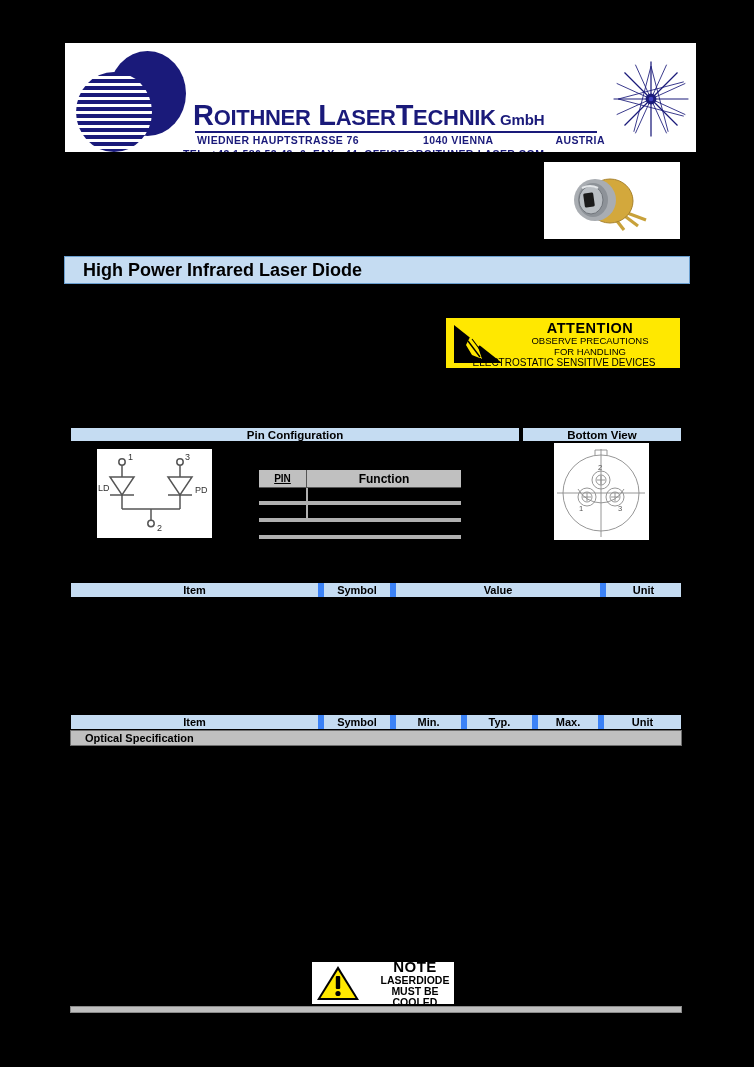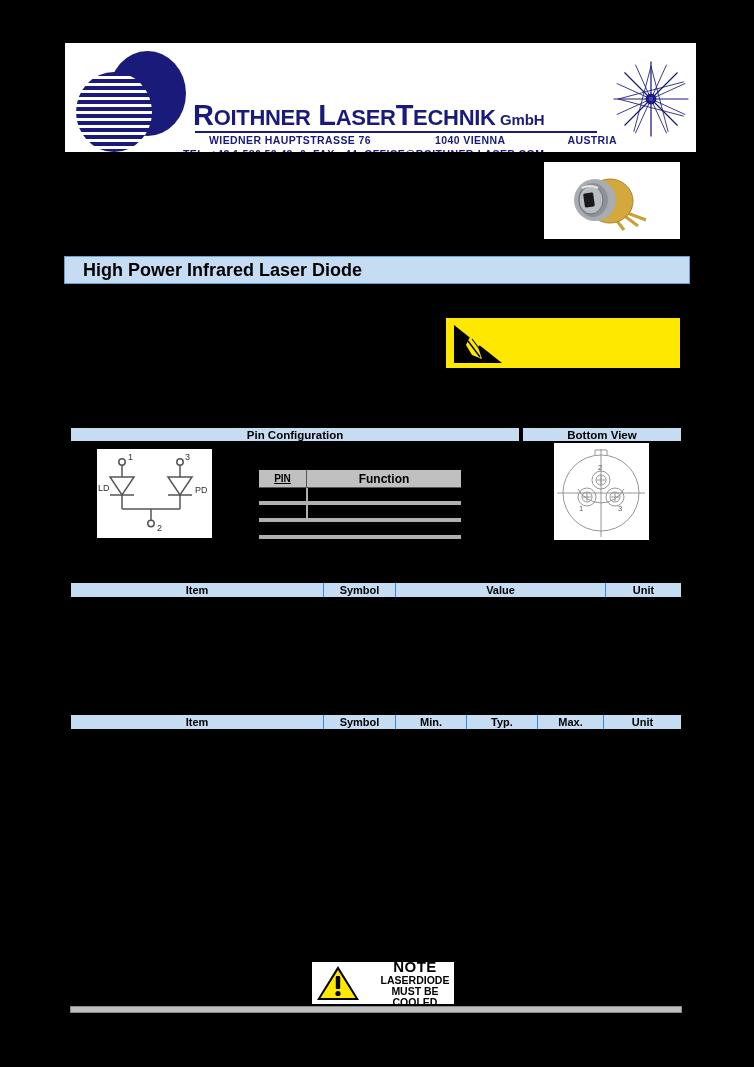--- a/index.html
+++ b/index.html
@@ -87,21 +87,21 @@
     background: #1a1a7a;
   }
   .logo-addr1, .logo-addr2 {
     position: absolute;
     color: #1a1a7a;
     font-size: 10.5px;
     font-weight: bold;
     letter-spacing: 0.4px;
     white-space: nowrap;
   }
-  .logo-addr1 { left: 132px; top: 91px; margin-left: 12px; }
+  .logo-addr1 { left: 132px; top: 91px; }
   .logo-addr2 { left: 118px; top: 105px; }
   .logo-addr1 .seg2 { margin-left: 64px; }
   .logo-addr1 .seg3 { margin-left: 62px; }
   .logo-burst {
     position: absolute;
     right: 6px;
     top: 16px;
     width: 78px;
     height: 80px;
   }
@@ -288,21 +288,21 @@
     border: 1px solid #000000;
     box-sizing: border-box;
   }
   .spec-head .cell {
     display: flex;
     align-items: center;
     justify-content: center;
     font-size: 11px;
     font-weight: bold;
     color: #000000;
-    border-right: 1px solid #3b82f6;
+    border-right: 6px solid #3b82f6;
     box-sizing: border-box;
   }
   .spec-head .cell:last-child { border-right: none; }
 
   .spec-body {
     background: #000000;
   }
   .spec-row {
     height: 22px;
     background: #000000;
@@ -441,20 +441,26 @@
 
 <div class="page-title">High Power Infrared Laser Diode</div>
 
 <div class="esd-label">
   <svg class="esd-icon" viewBox="0 0 58 46">
     <polygon points="6,4 54,42 6,42" fill="#000000"></polygon>
     <path d="M22 16 L34 22 L30 26 L34 38 L24 34 L18 24 Z" fill="#ffe800"></path>
     <path d="M20 20 L32 36" stroke="#000000" stroke-width="1.4" fill="none"></path>
     <path d="M24 18 L36 34" stroke="#000000" stroke-width="1.1" fill="none"></path>
   </svg>
+  <div class="esd-text">
+    <div class="l1">ATTENTION</div>
+    <div class="l2">OBSERVE PRECAUTIONS</div>
+    <div class="l3">FOR HANDLING</div>
+    <div class="l4">ELECTROSTATIC SENSITIVE DEVICES</div>
+  </div>
 </div>
 
 <div class="bar-blue pinconf-head">Pin Configuration</div>
 <div class="bar-blue bottomview-head">Bottom View</div>
 
 <div class="schematic-box">
   <svg viewBox="0 0 115 89" width="115" height="89">
     <g stroke="#555555" stroke-width="1.5" fill="none">
 
       <circle cx="25" cy="13" r="3.2"></circle>
@@ -539,20 +545,21 @@
 <div class="spec-table" style="top:714px;">
   <div class="spec-head">
     <div class="cell" style="width:253px;">Item</div>
     <div class="cell" style="width:72px;">Symbol</div>
     <div class="cell" style="width:71px;">Min.</div>
     <div class="cell" style="width:71px;">Typ.</div>
     <div class="cell" style="width:66px;text-align:right;">Max.</div>
     <div class="cell" style="flex:1;">Unit</div>
   </div>
 
+  <div class="section-row">Optical Specification</div>
   <div class="spec-body">
     <div class="spec-row"></div>
     <div class="spec-row"></div>
     <div class="spec-row"></div>
     <div class="spec-row"></div>
     <div class="spec-row" style="height:14px;"></div>
   </div>
 
   <div class="spec-body">
     <div class="spec-row"></div>

